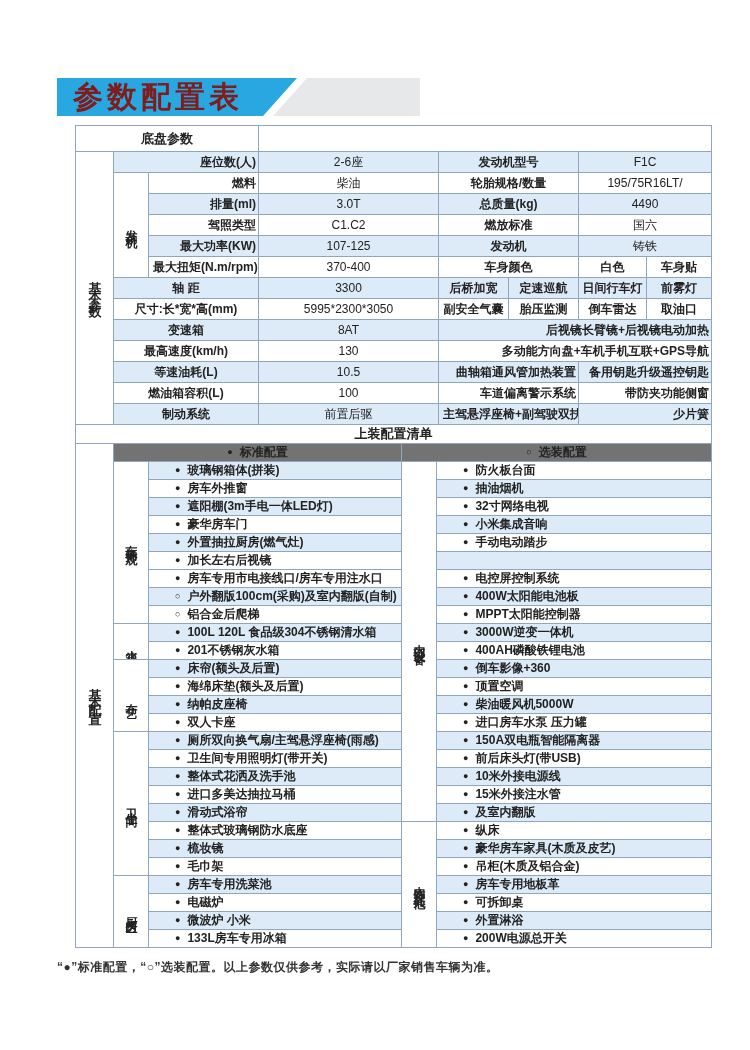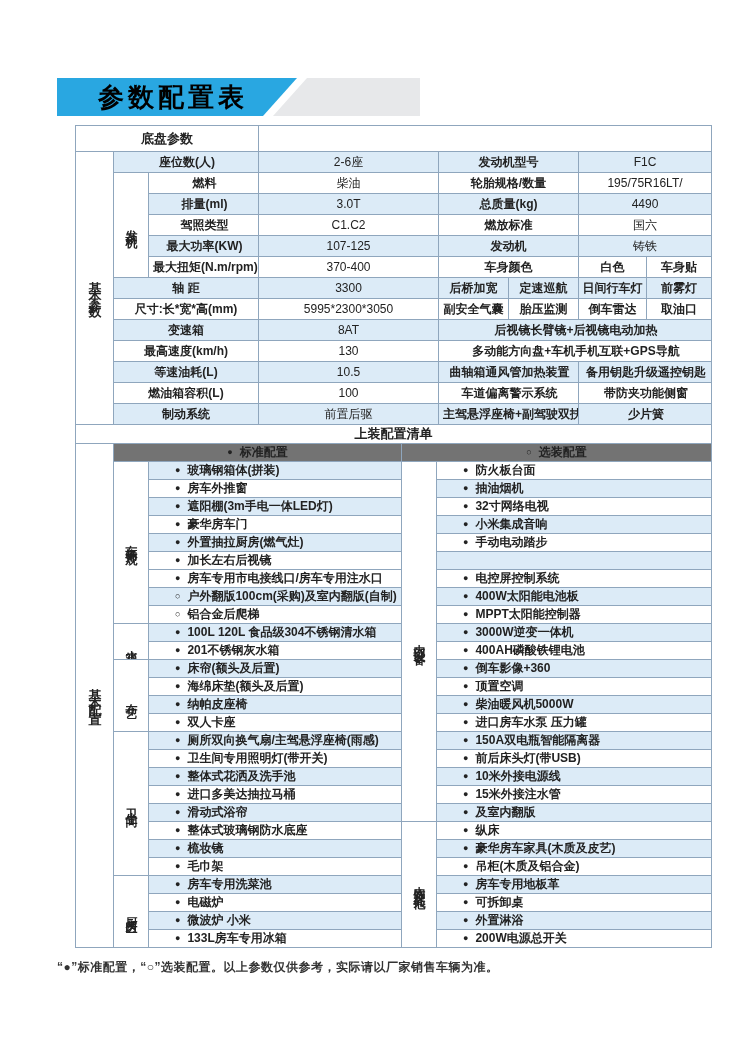--- a/index.html
+++ b/index.html
@@ -3,29 +3,29 @@
 <meta charset="utf-8">
 <style>
   * { margin:0; padding:0; box-sizing:border-box; }
   html,body { width:750px; height:1050px; background:#ffffff; font-family:"Liberation Sans","DejaVu Sans",sans-serif; color:#222; }
   .sheet { position:absolute; left:57px; top:78px; width:636px; }
 
   
   .banner { position:relative; height:38px; width:636px; }
   .banner-blue { position:absolute; left:0; top:0; width:240px; height:38px; background:#29a7e1;
     clip-path:polygon(0 0,100% 0,calc(100% - 34px) 100%,0 100%); }
-  .banner-title { color:#000000; font-size:26px; font-weight:bold; line-height:38px; padding-left:41px; letter-spacing:4px; }
+  .banner-title { color:#7f1d1d; font-size:30px; font-weight:bold; line-height:38px; padding-left:16px; letter-spacing:4px; }
   .banner-gray { position:absolute; left:216px; top:0; width:147px; height:38px; background:#e7e8ea;
     clip-path:polygon(34px 0,100% 0,100% 100%,0 100%); }
 
   table { border-collapse:collapse; table-layout:fixed; width:636px;margin-left:18px; }
   td { border:1px solid #8fa6bd; font-size:12px; text-align:center; vertical-align:middle; padding:0 2px;
        overflow:hidden; white-space:nowrap; }
   td.b { font-weight:bold; }
-  td.al { text-align:center; padding-left:4px; }
+  td.al { text-align:right; padding-left:4px; }
   td.hd { font-weight:bold; font-size:13px; background:#ffffff; }
   td.hd2 { font-weight:bold; background:#737373; }
   .vert { writing-mode:vertical-rl; text-orientation:upright; display:inline-block; font-weight:bold; }
   .vs-wide { letter-spacing:8px; font-size:13px; }
   .vs-norm { letter-spacing:3px; font-size:12px; }
   td.groupcell { background:#ffffff; }
 
   .top { margin-top:9px; }
   .top tr { height:21px; }
   .top tr.first { height:26px; }

